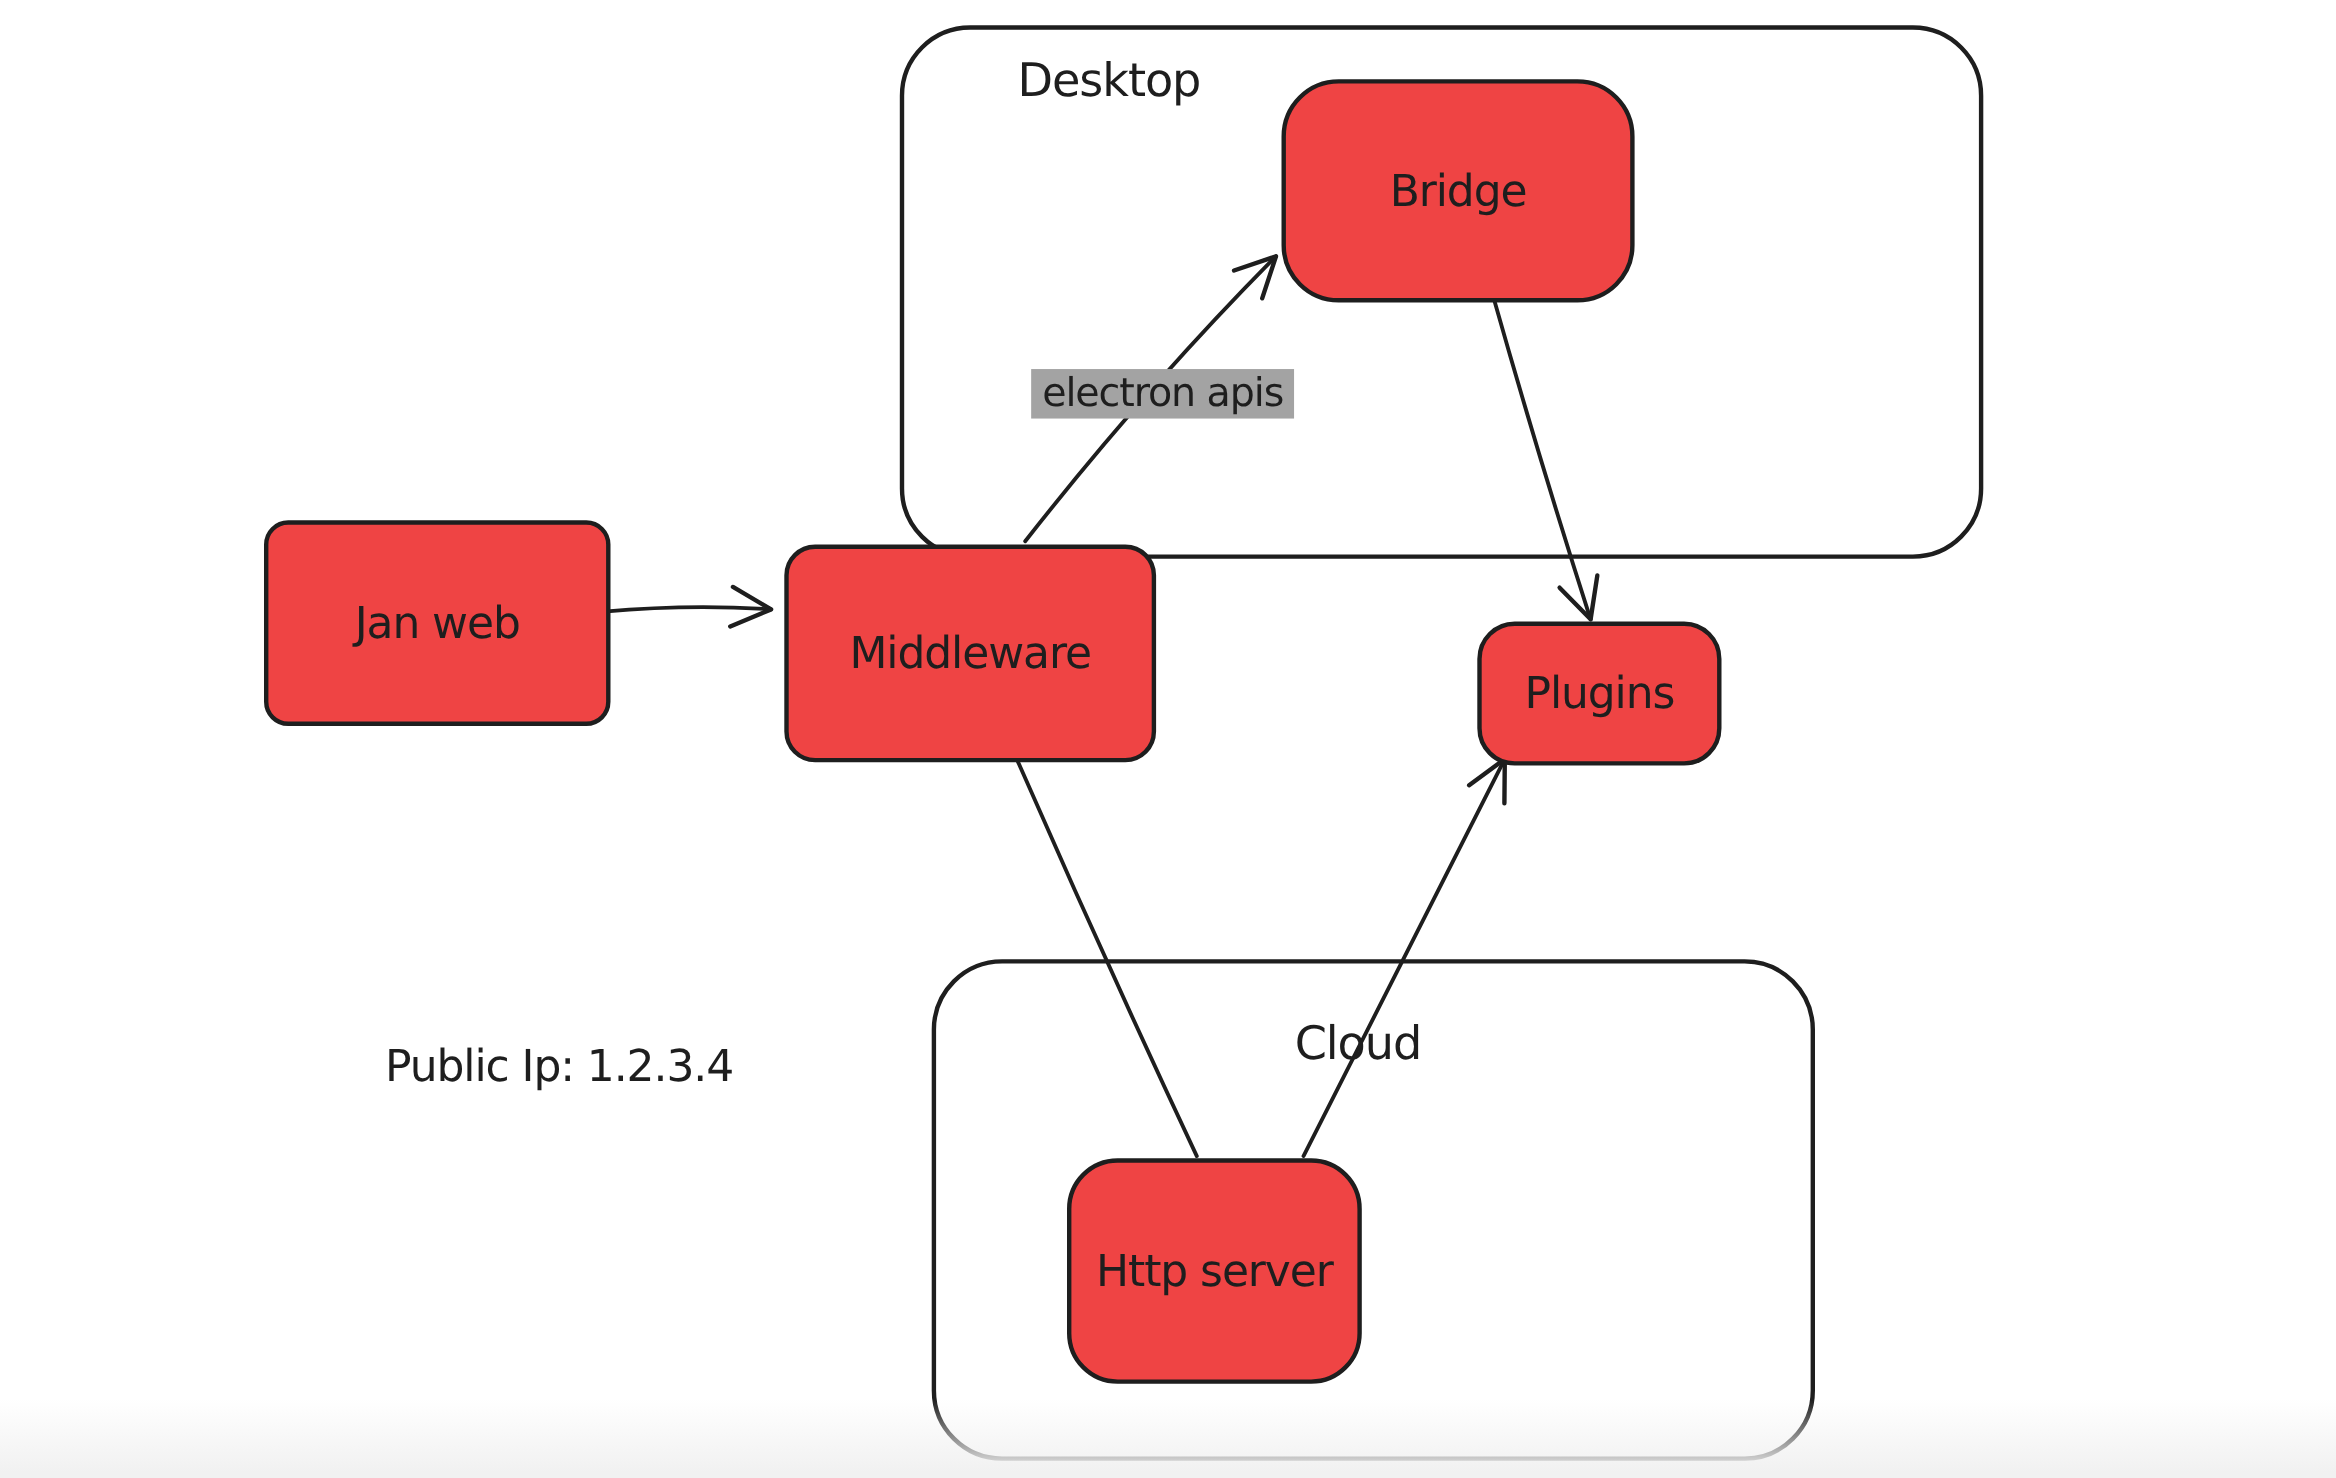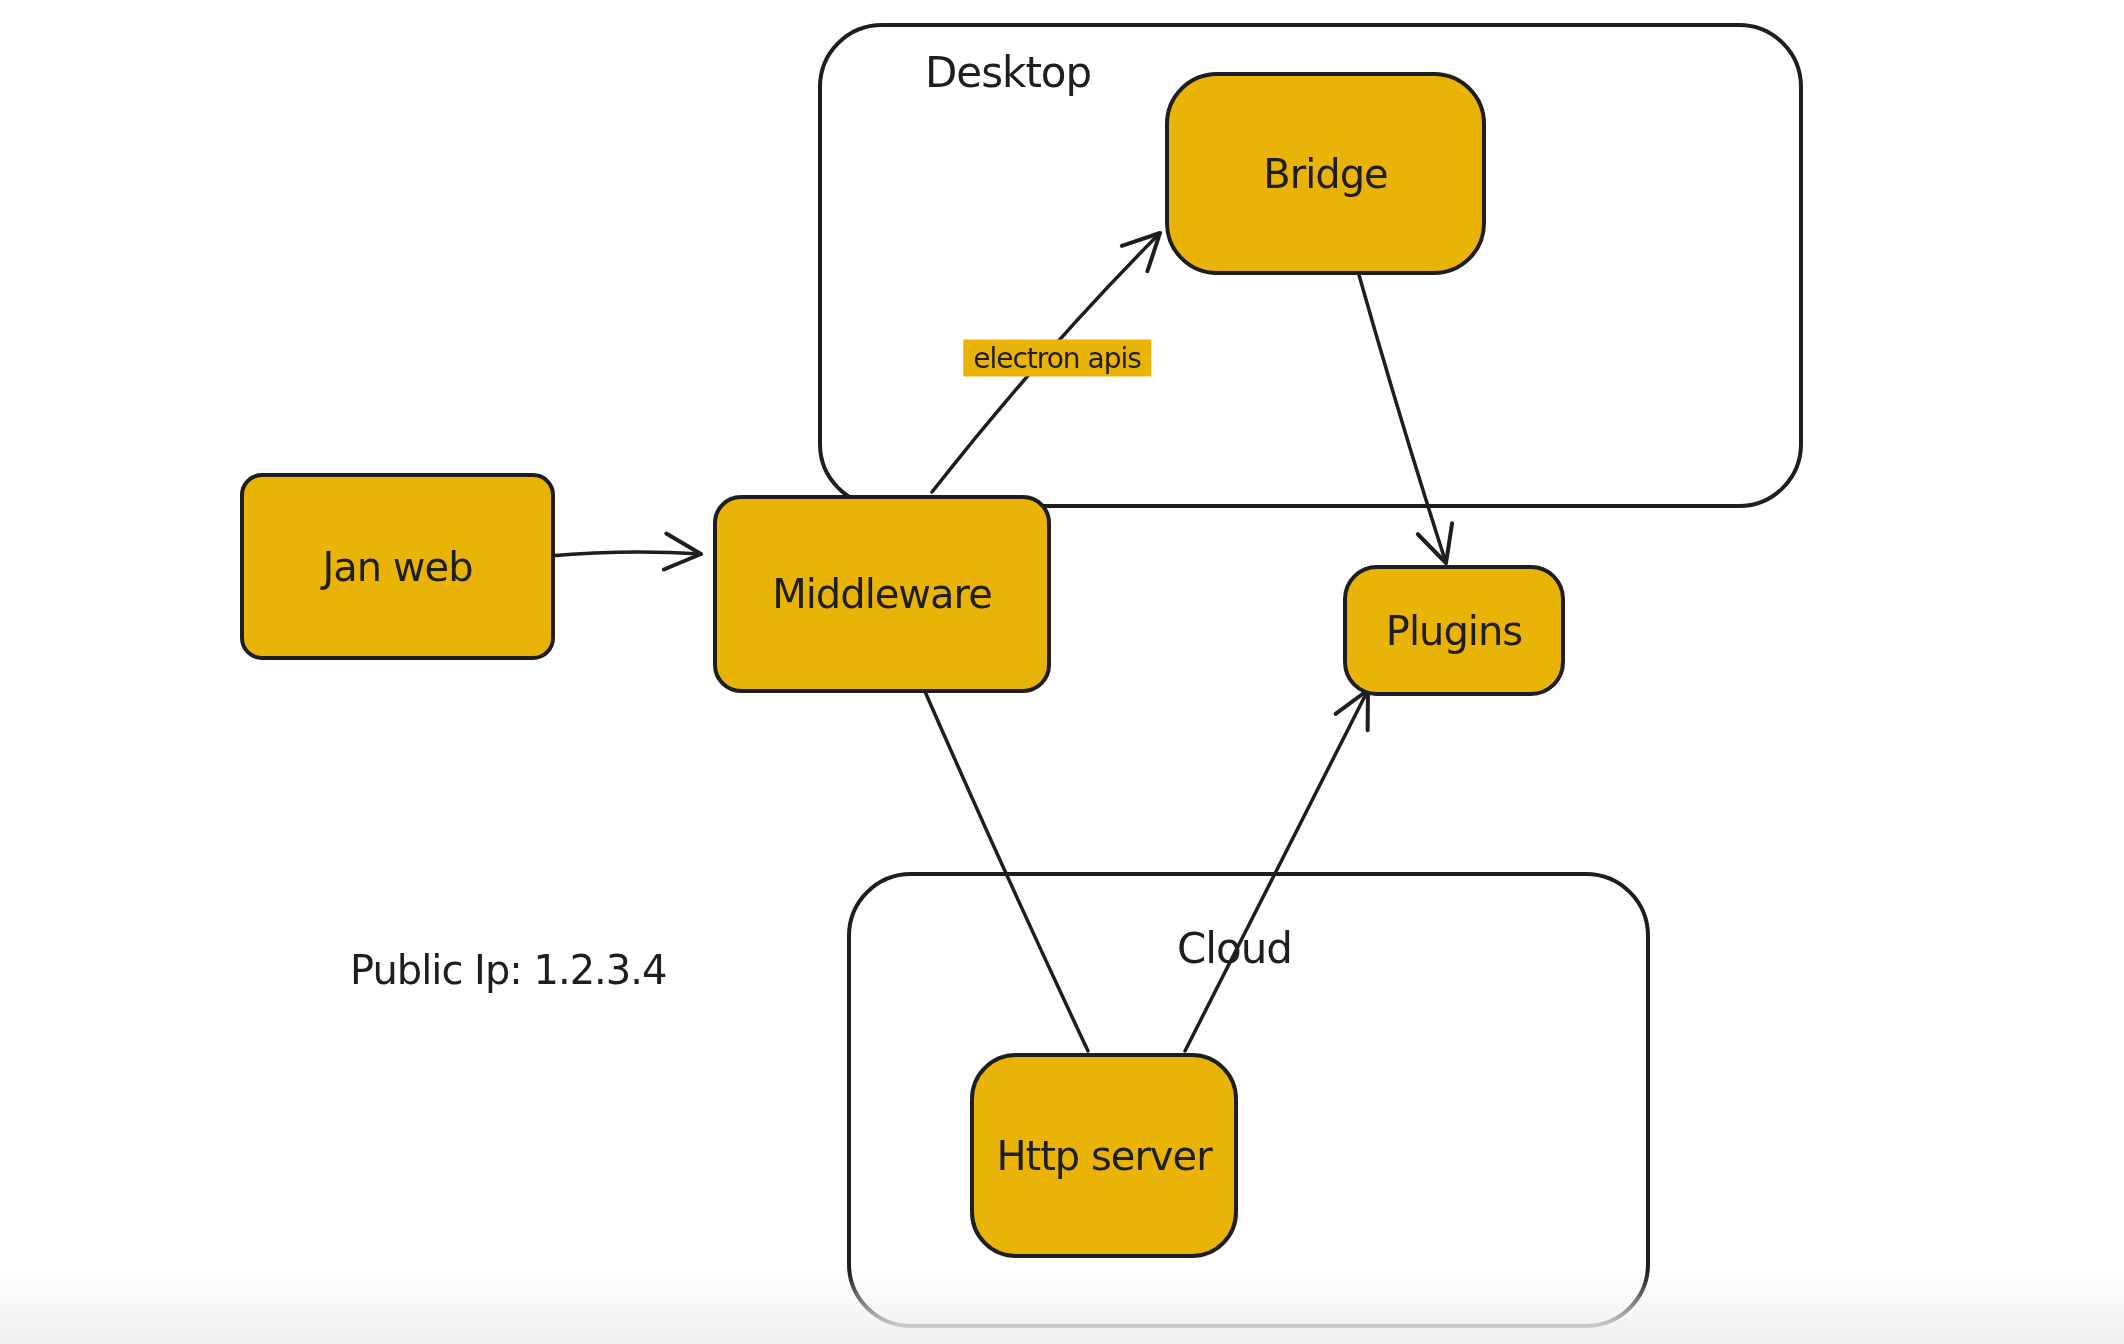--- a/index.html
+++ b/index.html
@@ -13,34 +13,34 @@
 
   .container-box { position:absolute; border:4px solid #1e1e1e; background:transparent; }
   #c-desktop { left:818px; top:23px;  width:977px; height:477px; border-radius:64px; }
   #c-cloud   { left:847px; top:872px; width:795px; height:448px; border-radius:64px; }
 
   .container-label { position:absolute; font-size:42px; letter-spacing:-1px; white-space:nowrap; }
   #l-desktop { left:925px;  top:48px;  }
   #l-cloud   { left:1177px; top:924px; }
 
   .node {
-    position:absolute; border:4px solid #1e1e1e; background:#eab308;
+    position:absolute; border:4px solid #1e1e1e; background:#ef4444;
     display:flex; align-items:center; justify-content:center;
     font-size:40px; letter-spacing:-1px; white-space:nowrap;
   }
   #n-janweb     { left:240px;  top:473px;  width:307px; height:179px; border-radius:22px; }
   #n-middleware { left:713px;  top:495px;  width:330px; height:190px; border-radius:28px; }
   #n-bridge     { left:1165px; top:72px;   width:313px; height:195px; border-radius:52px; }
   #n-plugins    { left:1343px; top:565px;  width:214px; height:123px; border-radius:34px; }
   #n-httpserver { left:970px;  top:1053px; width:260px; height:197px; border-radius:46px; }
 
   .edge-label {
     position:absolute; transform:translate(-50%,-50%);
-    background:#eab308; padding:2px 10px;
-    font-size:28px; letter-spacing:-1px; white-space:nowrap;
+    background:#a3a3a3; padding:2px 10px;
+    font-size:36px; letter-spacing:-1px; white-space:nowrap;
   }
   #el-electron { left:1057px; top:358px; }
   #el-request  { left:893px;  top:806px; }
 
   .annotation-block { position:absolute; left:350px; top:943px; font-size:40px; letter-spacing:-1px; line-height:54px; }
 
   .bottom-fade {
     position:absolute; left:0; bottom:0; width:100%; height:72px;
     background:linear-gradient(to bottom, rgba(241,241,241,0) 0%, #f1f1f1 92%);
   }

